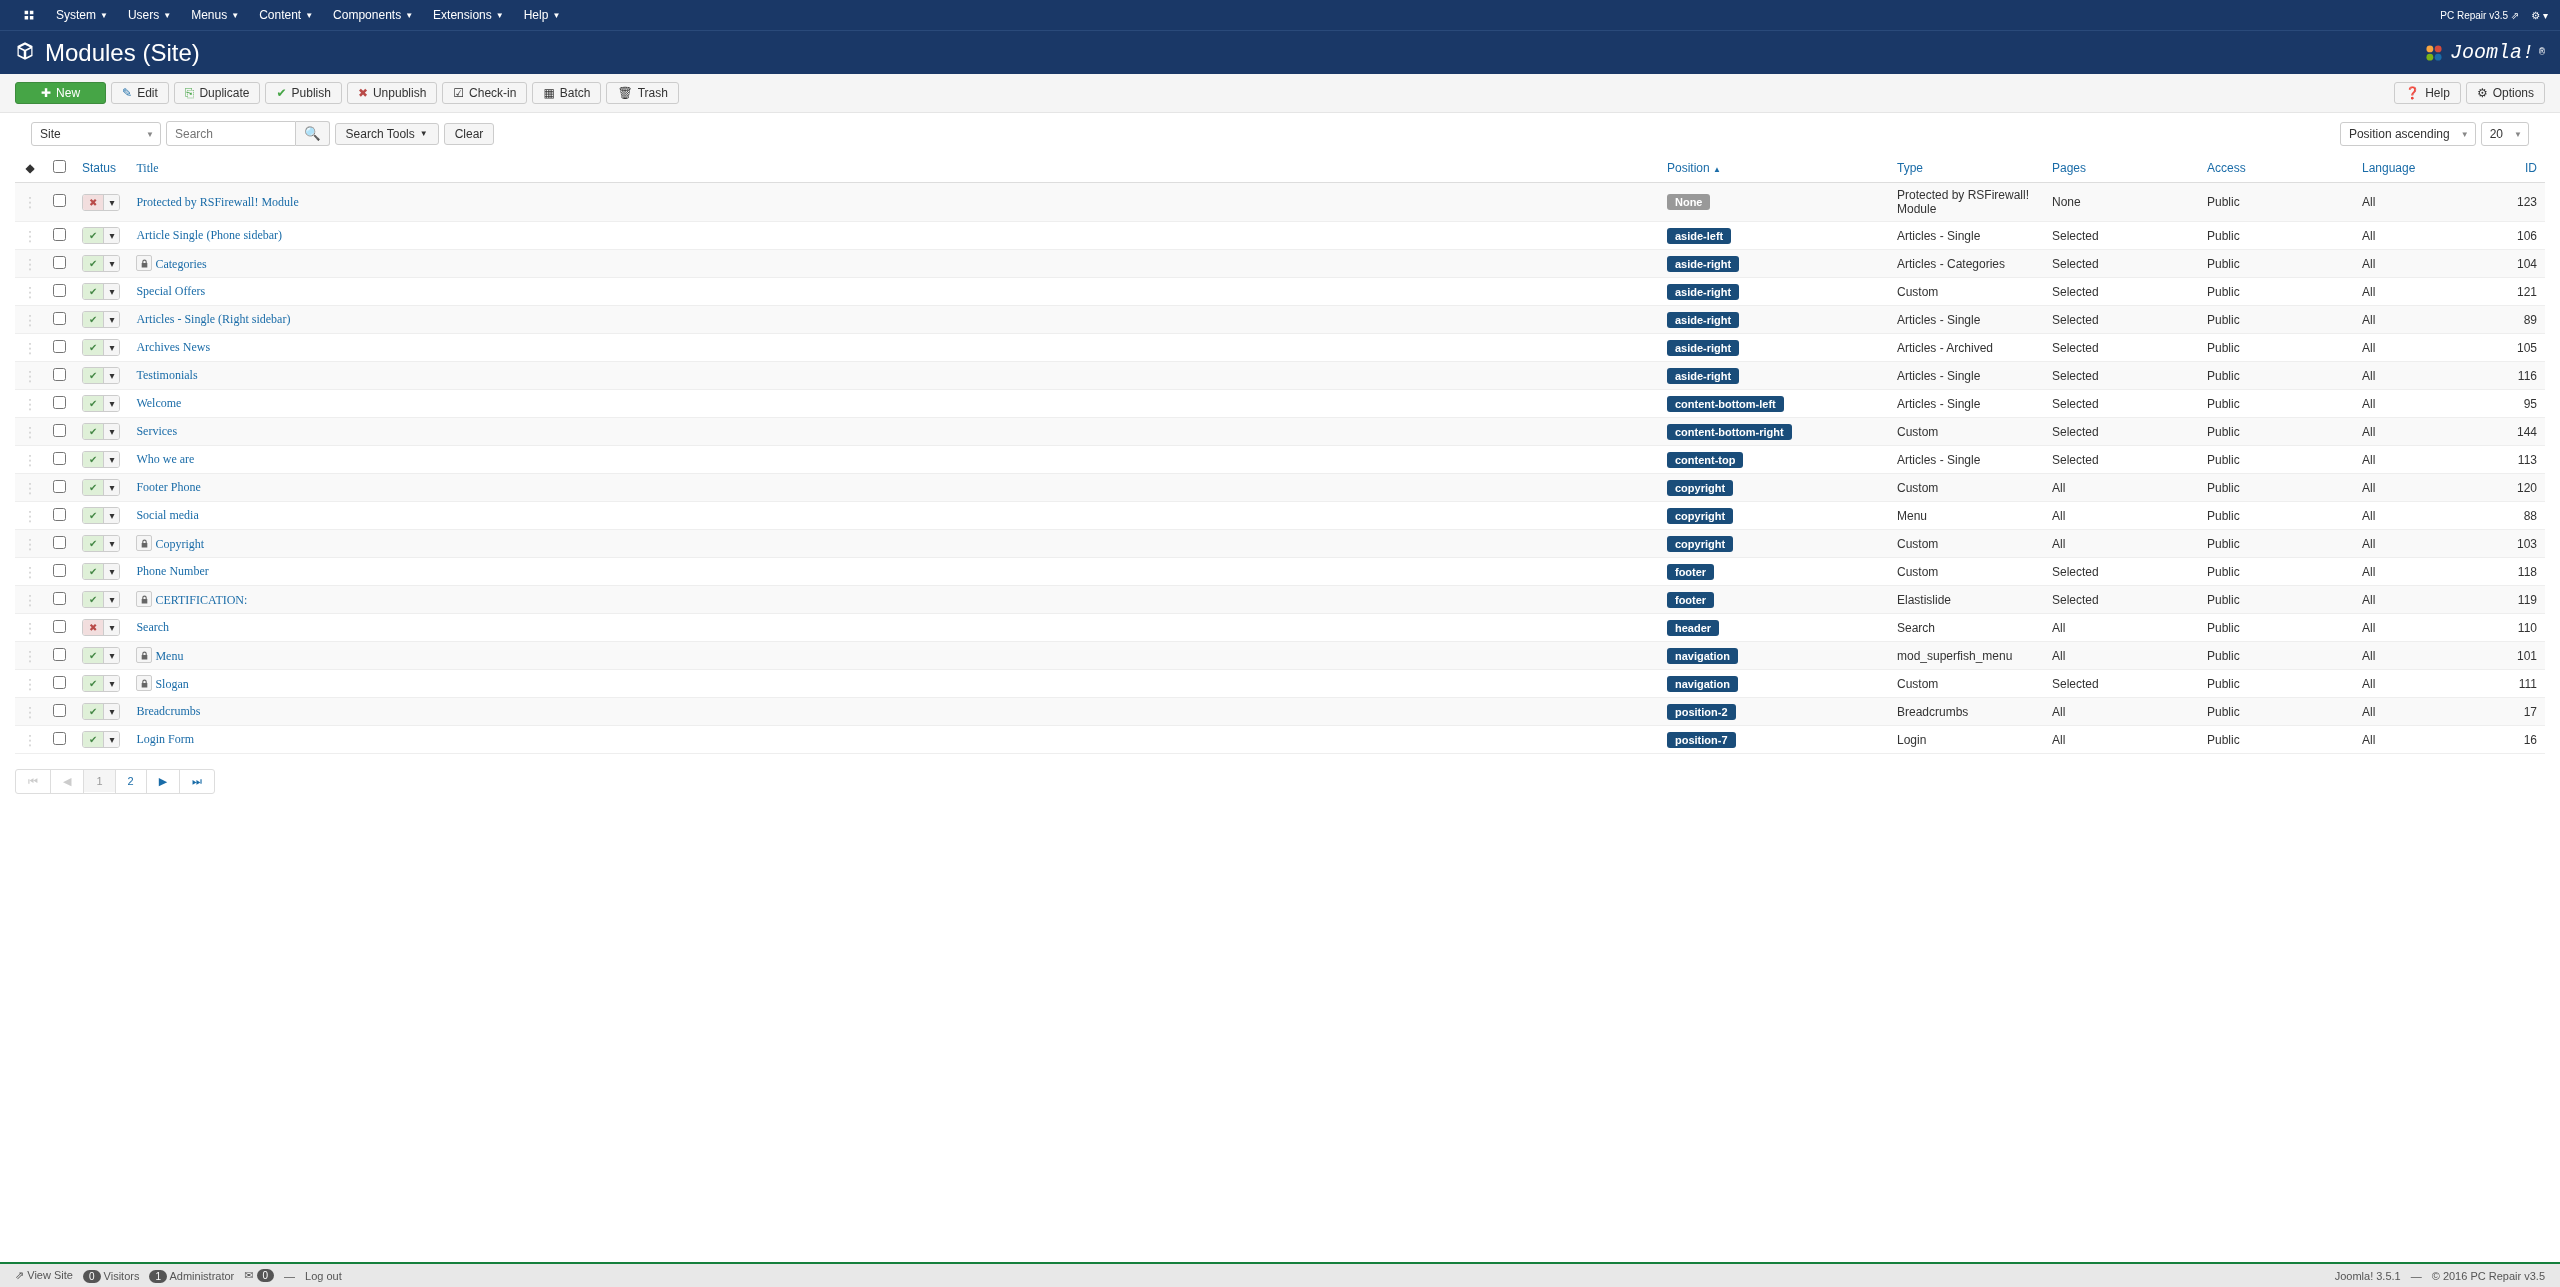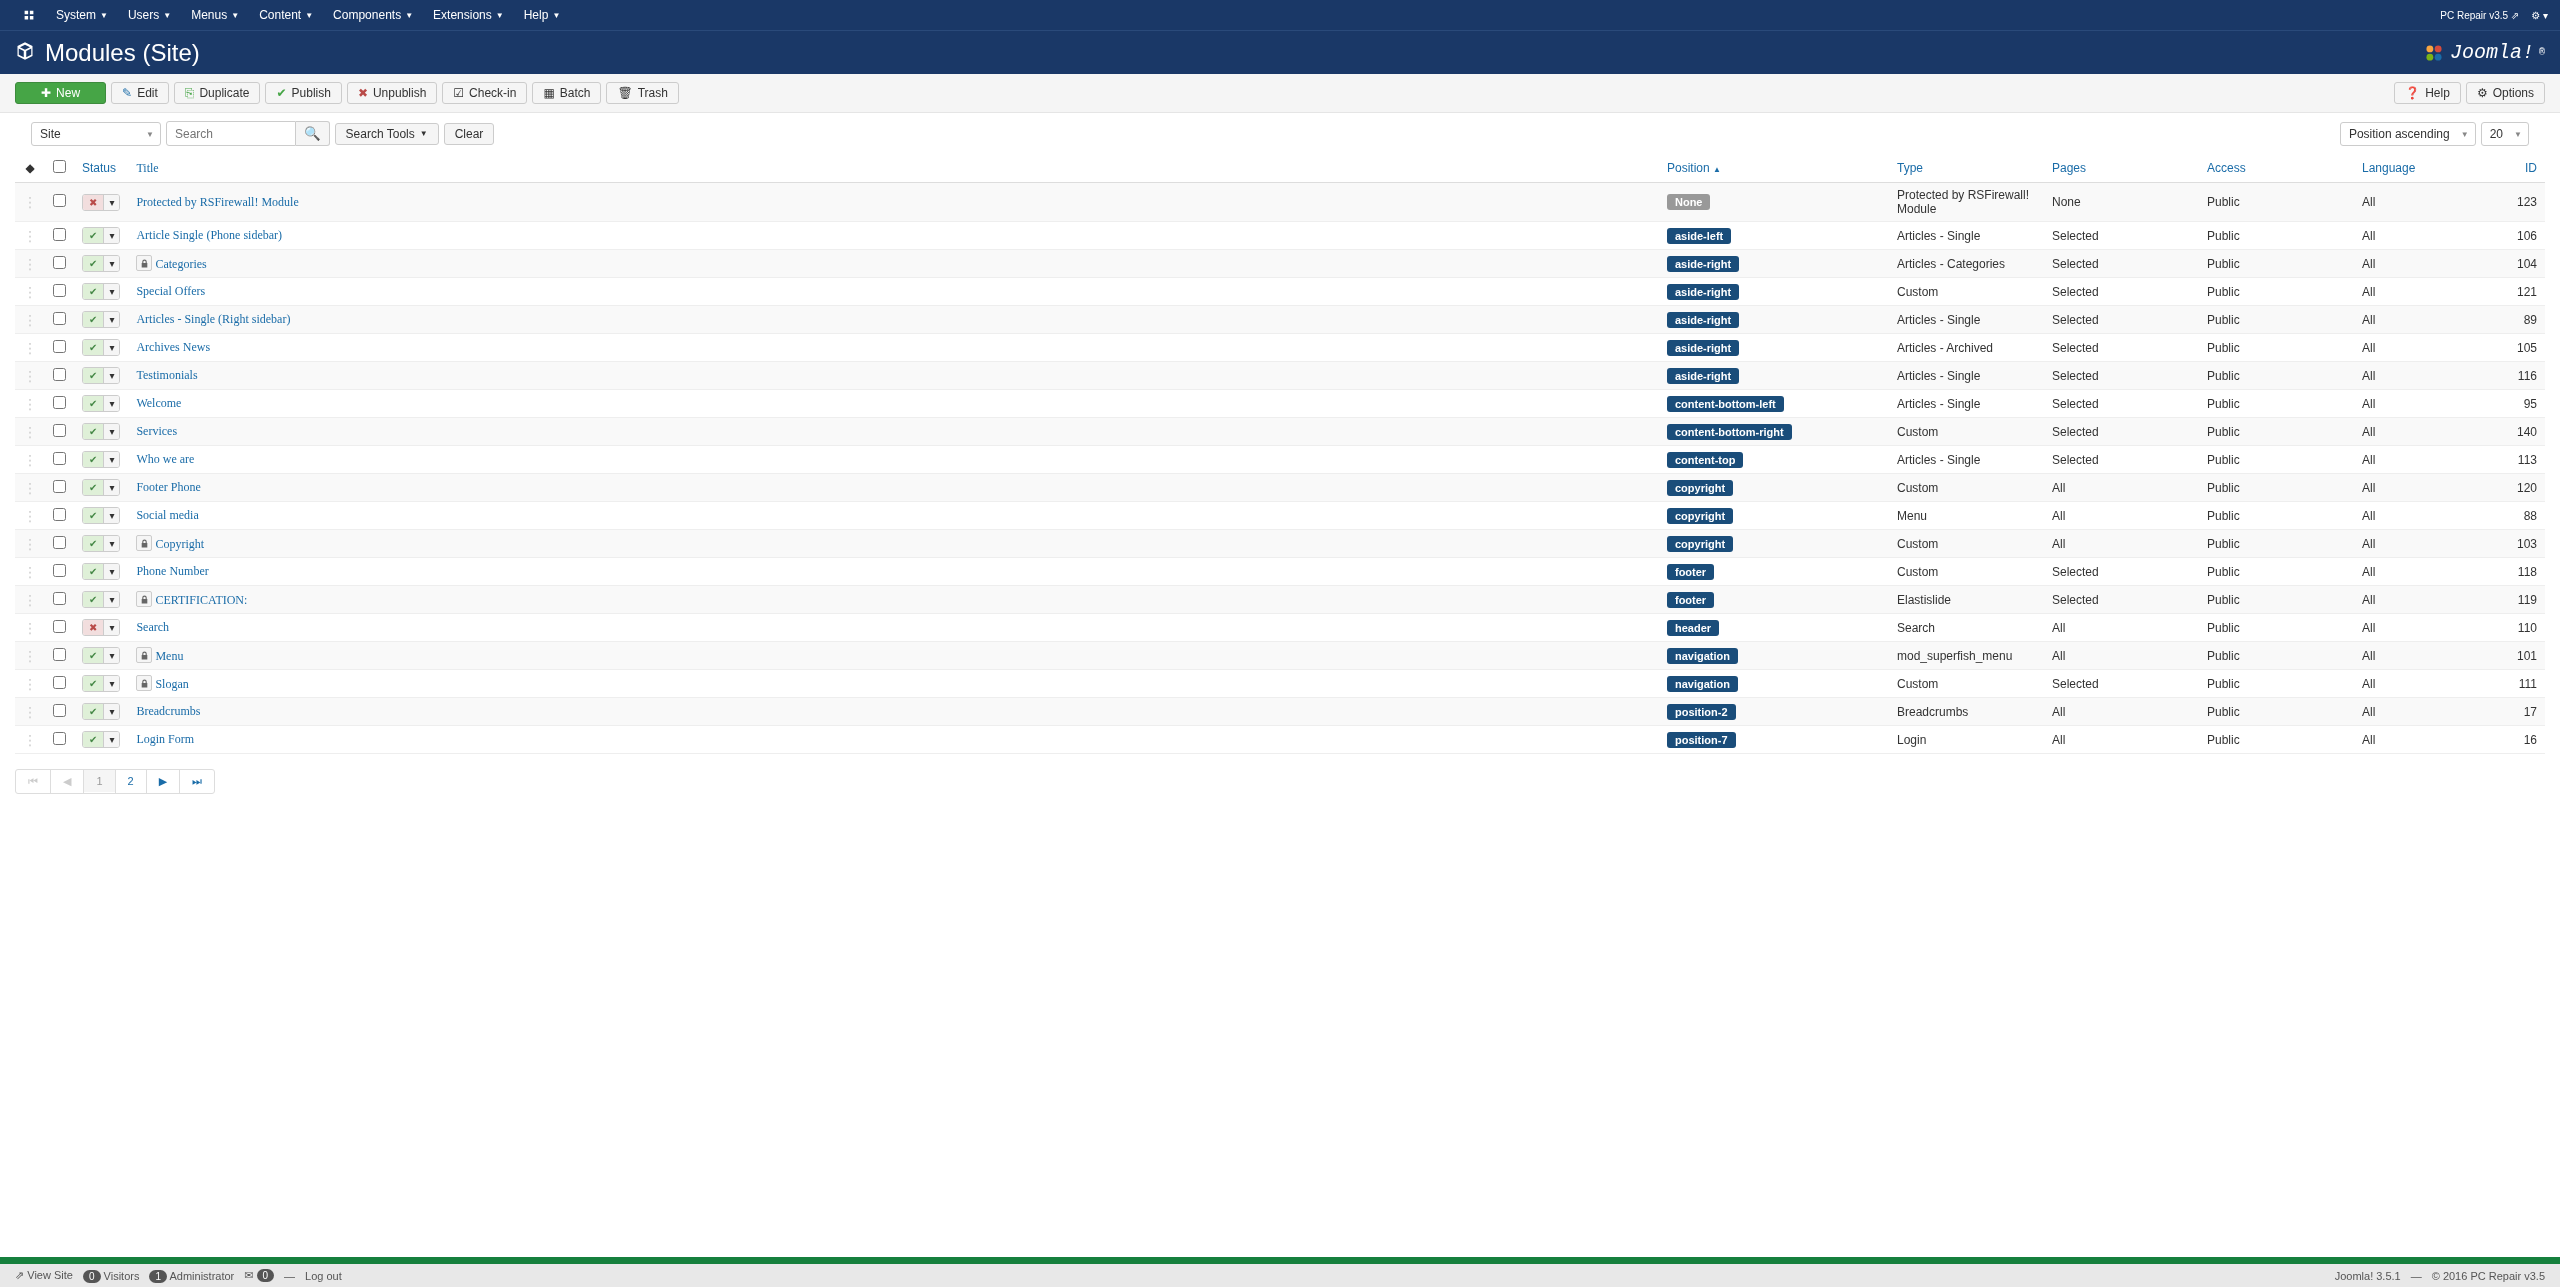--- a/index.html
+++ b/index.html
@@ -72,21 +72,21 @@
 
 .pagination-wrap { padding: 15px; }
 .pagination { display: inline-flex; border: 1px solid #ddd; border-radius: 3px; overflow: hidden; }
 .pagination li { list-style: none; border-right: 1px solid #ddd; }
 .pagination li:last-child { border-right: none; }
 .pagination a { display: block; padding: 5px 12px; color: #1a6ca8; cursor: pointer; font-size: 11px; }
 .pagination li.active a { background: #f5f5f5; color: #999; }
 .pagination li.disabled a { color: #ccc; cursor: default; }
 
 
-.footer { position: fixed; bottom: 0; left: 0; right: 0; background: #e8e8e8; border-top: 7px solid #15803d; padding: 5px 15px; display: flex; justify-content: space-between; font-size: 11px; color: #555; align-items: center; }
+.footer { position: fixed; bottom: 0; left: 0; right: 0; background: #e8e8e8; border-top: 2px solid #15803d; padding: 5px 15px; display: flex; justify-content: space-between; font-size: 11px; color: #555; align-items: center; }
 .footer a { color: #555; }
 .footer-left, .footer-right { display: flex; align-items: center; gap: 10px; }
 .footer-badge { background: #555; color: #fff; border-radius: 8px; padding: 1px 6px; font-size: 10px; }
 </style>
 </head>
 <body>
 
 <div class="topnav">
   <div class="topnav-left">
     <span class="topnav-item">
@@ -381,21 +381,21 @@
         <span class="status-btn status-published">✔</span>
         <span class="status-btn status-caret">▾</span>
       </span>
     </td>
     <td class="col-title"><a href="#">Services</a></td>
     <td class="col-position"><span class="pos-badge">content-bottom-right</span></td>
     <td class="col-type">Custom</td>
     <td class="col-pages">Selected</td>
     <td class="col-access">Public</td>
     <td class="col-lang">All</td>
-    <td class="col-id">140</td>
+    <td class="col-id">144</td>
   </tr>
         <tr>
     <td class="col-order"><span class="drag-handle">⋮</span></td>
     <td class="col-check"><input type="checkbox" style=""></td>
     <td class="col-status">
       <span class="status-btn-group">
         <span class="status-btn status-published">✔</span>
         <span class="status-btn status-caret">▾</span>
       </span>
     </td>

